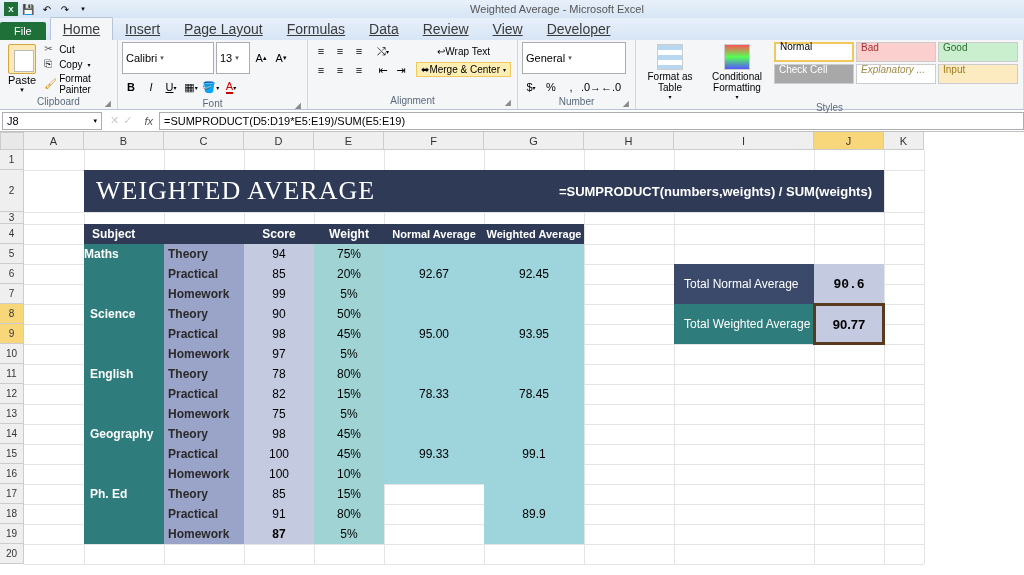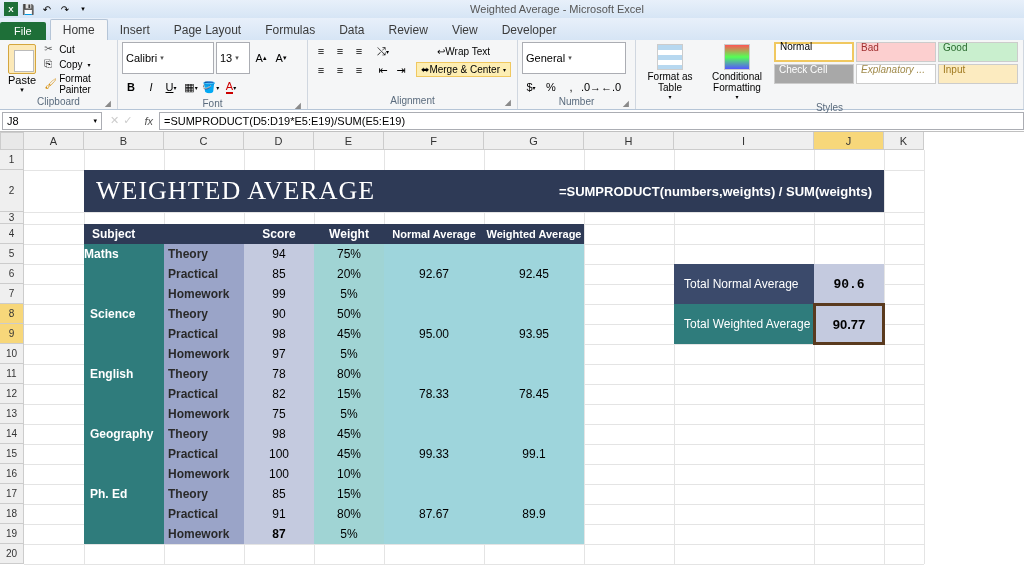--- a/index.html
+++ b/index.html
@@ -7,21 +7,21 @@
 
 
 .titlebar { height: 18px; background: linear-gradient(#e8f0fa,#d6e5f5); display: flex; align-items: center; }
 .titlebar .qat { display: flex; gap: 4px; padding-left: 4px; align-items: center; }
 .titlebar .qat .ic { width: 14px; height: 14px; display: inline-flex; align-items: center; justify-content: center; font-size: 10px; }
 .titlebar .title { flex: 1; text-align: center; font-size: 11px; color: #555; }
 
 
 .ribbon-tabs { height: 22px; background: linear-gradient(#e8f0fa,#d6e5f5); display: flex; align-items: flex-end; padding-left: 0; }
 .ribbon-tabs .file { background: #1e6f38; color: white; padding: 3px 14px; font-size: 11px; border-radius: 2px 2px 0 0; margin-right: 4px; }
-.ribbon-tabs .tab { padding: 3px 12px; font-size: 12px; color: #3b3b3b; cursor: pointer; }
+.ribbon-tabs .tab { padding: 3px 12px; font-size: 14px; color: #3b3b3b; cursor: pointer; text-decoration: underline; }
 .ribbon-tabs .tab.active { background: #f5f6f7; border: 1px solid #b5c5d7; border-bottom: none; border-radius: 2px 2px 0 0; }
 
 
 .ribbon { height: 70px; background: #f5f6f7; border-bottom: 1px solid #b5c5d7; display: flex; }
 .group { border-right: 1px solid #d0d7e0; display: flex; flex-direction: column; justify-content: space-between; padding: 2px 4px; }
 .group .content { display: flex; gap: 2px; flex: 1; }
 .group .label { text-align: center; font-size: 10px; color: #5a6b7d; padding-bottom: 1px; position: relative; }
 .group .label .dlg { position: absolute; right: 2px; bottom: 0; font-size: 8px; color: #8a8a8a; }
 
 .clipboard .paste { display: flex; flex-direction: column; align-items: center; padding: 2px 4px; }
@@ -392,21 +392,20 @@
           <div class="scorecol" style="left: 220px; top: 374px; width: 70px; height: 20px; display: flex; align-items: center; justify-content: center; font-weight: bold;">87</div>
           <div class="wtcol" style="left: 290px; top: 374px; width: 70px; height: 20px; display: flex; align-items: center; justify-content: center;">5%</div>
           <div class="avgcol" style="left: 360px; top: 94px; width: 100px; height: 60px;">92.67</div>
           <div class="avgcol" style="left: 460px; top: 94px; width: 100px; height: 60px;">92.45</div>
           <div class="avgcol" style="left: 360px; top: 154px; width: 100px; height: 60px;">95.00</div>
           <div class="avgcol" style="left: 460px; top: 154px; width: 100px; height: 60px;">93.95</div>
           <div class="avgcol" style="left: 360px; top: 214px; width: 100px; height: 60px;">78.33</div>
           <div class="avgcol" style="left: 460px; top: 214px; width: 100px; height: 60px;">78.45</div>
           <div class="avgcol" style="left: 360px; top: 274px; width: 100px; height: 60px;">99.33</div>
           <div class="avgcol" style="left: 460px; top: 274px; width: 100px; height: 60px;">99.1</div>
-          <div class="avgcol" style="left: 360px; top: 334px; width: 100px; height: 60px;">87.67</div>
           <div class="avgcol" style="left: 460px; top: 334px; width: 100px; height: 60px;">89.9</div>
           <div class="sidebox-label" style="left: 650px; top: 114px; width: 140px; height: 40px; background: rgb(59, 74, 107);">Total Normal Average</div>
           <div class="sidebox-val" style="left: 790px; top: 114px; width: 70px; height: 40px; font-family: Liberation Mono, monospace;">90.6</div>
           <div class="sidebox-label" style="left: 650px; top: 154px; width: 140px; height: 40px; background: rgb(47, 124, 124);">Total Weighted Average</div>
           <div class="sidebox-val active-cell" style="left: 790px; top: 154px; width: 70px; height: 40px;">90.77</div>
           <div style="position: absolute; left: 60px; top: 0px; width: 0px; height: 414px; border-left: 1px solid rgb(228, 228, 228); z-index: -1;"></div>
           <div style="position: absolute; left: 140px; top: 0px; width: 0px; height: 414px; border-left: 1px solid rgb(228, 228, 228); z-index: -1;"></div>
           <div style="position: absolute; left: 220px; top: 0px; width: 0px; height: 414px; border-left: 1px solid rgb(228, 228, 228); z-index: -1;"></div>
           <div style="position: absolute; left: 290px; top: 0px; width: 0px; height: 414px; border-left: 1px solid rgb(228, 228, 228); z-index: -1;"></div>
           <div style="position: absolute; left: 360px; top: 0px; width: 0px; height: 414px; border-left: 1px solid rgb(228, 228, 228); z-index: -1;"></div>

